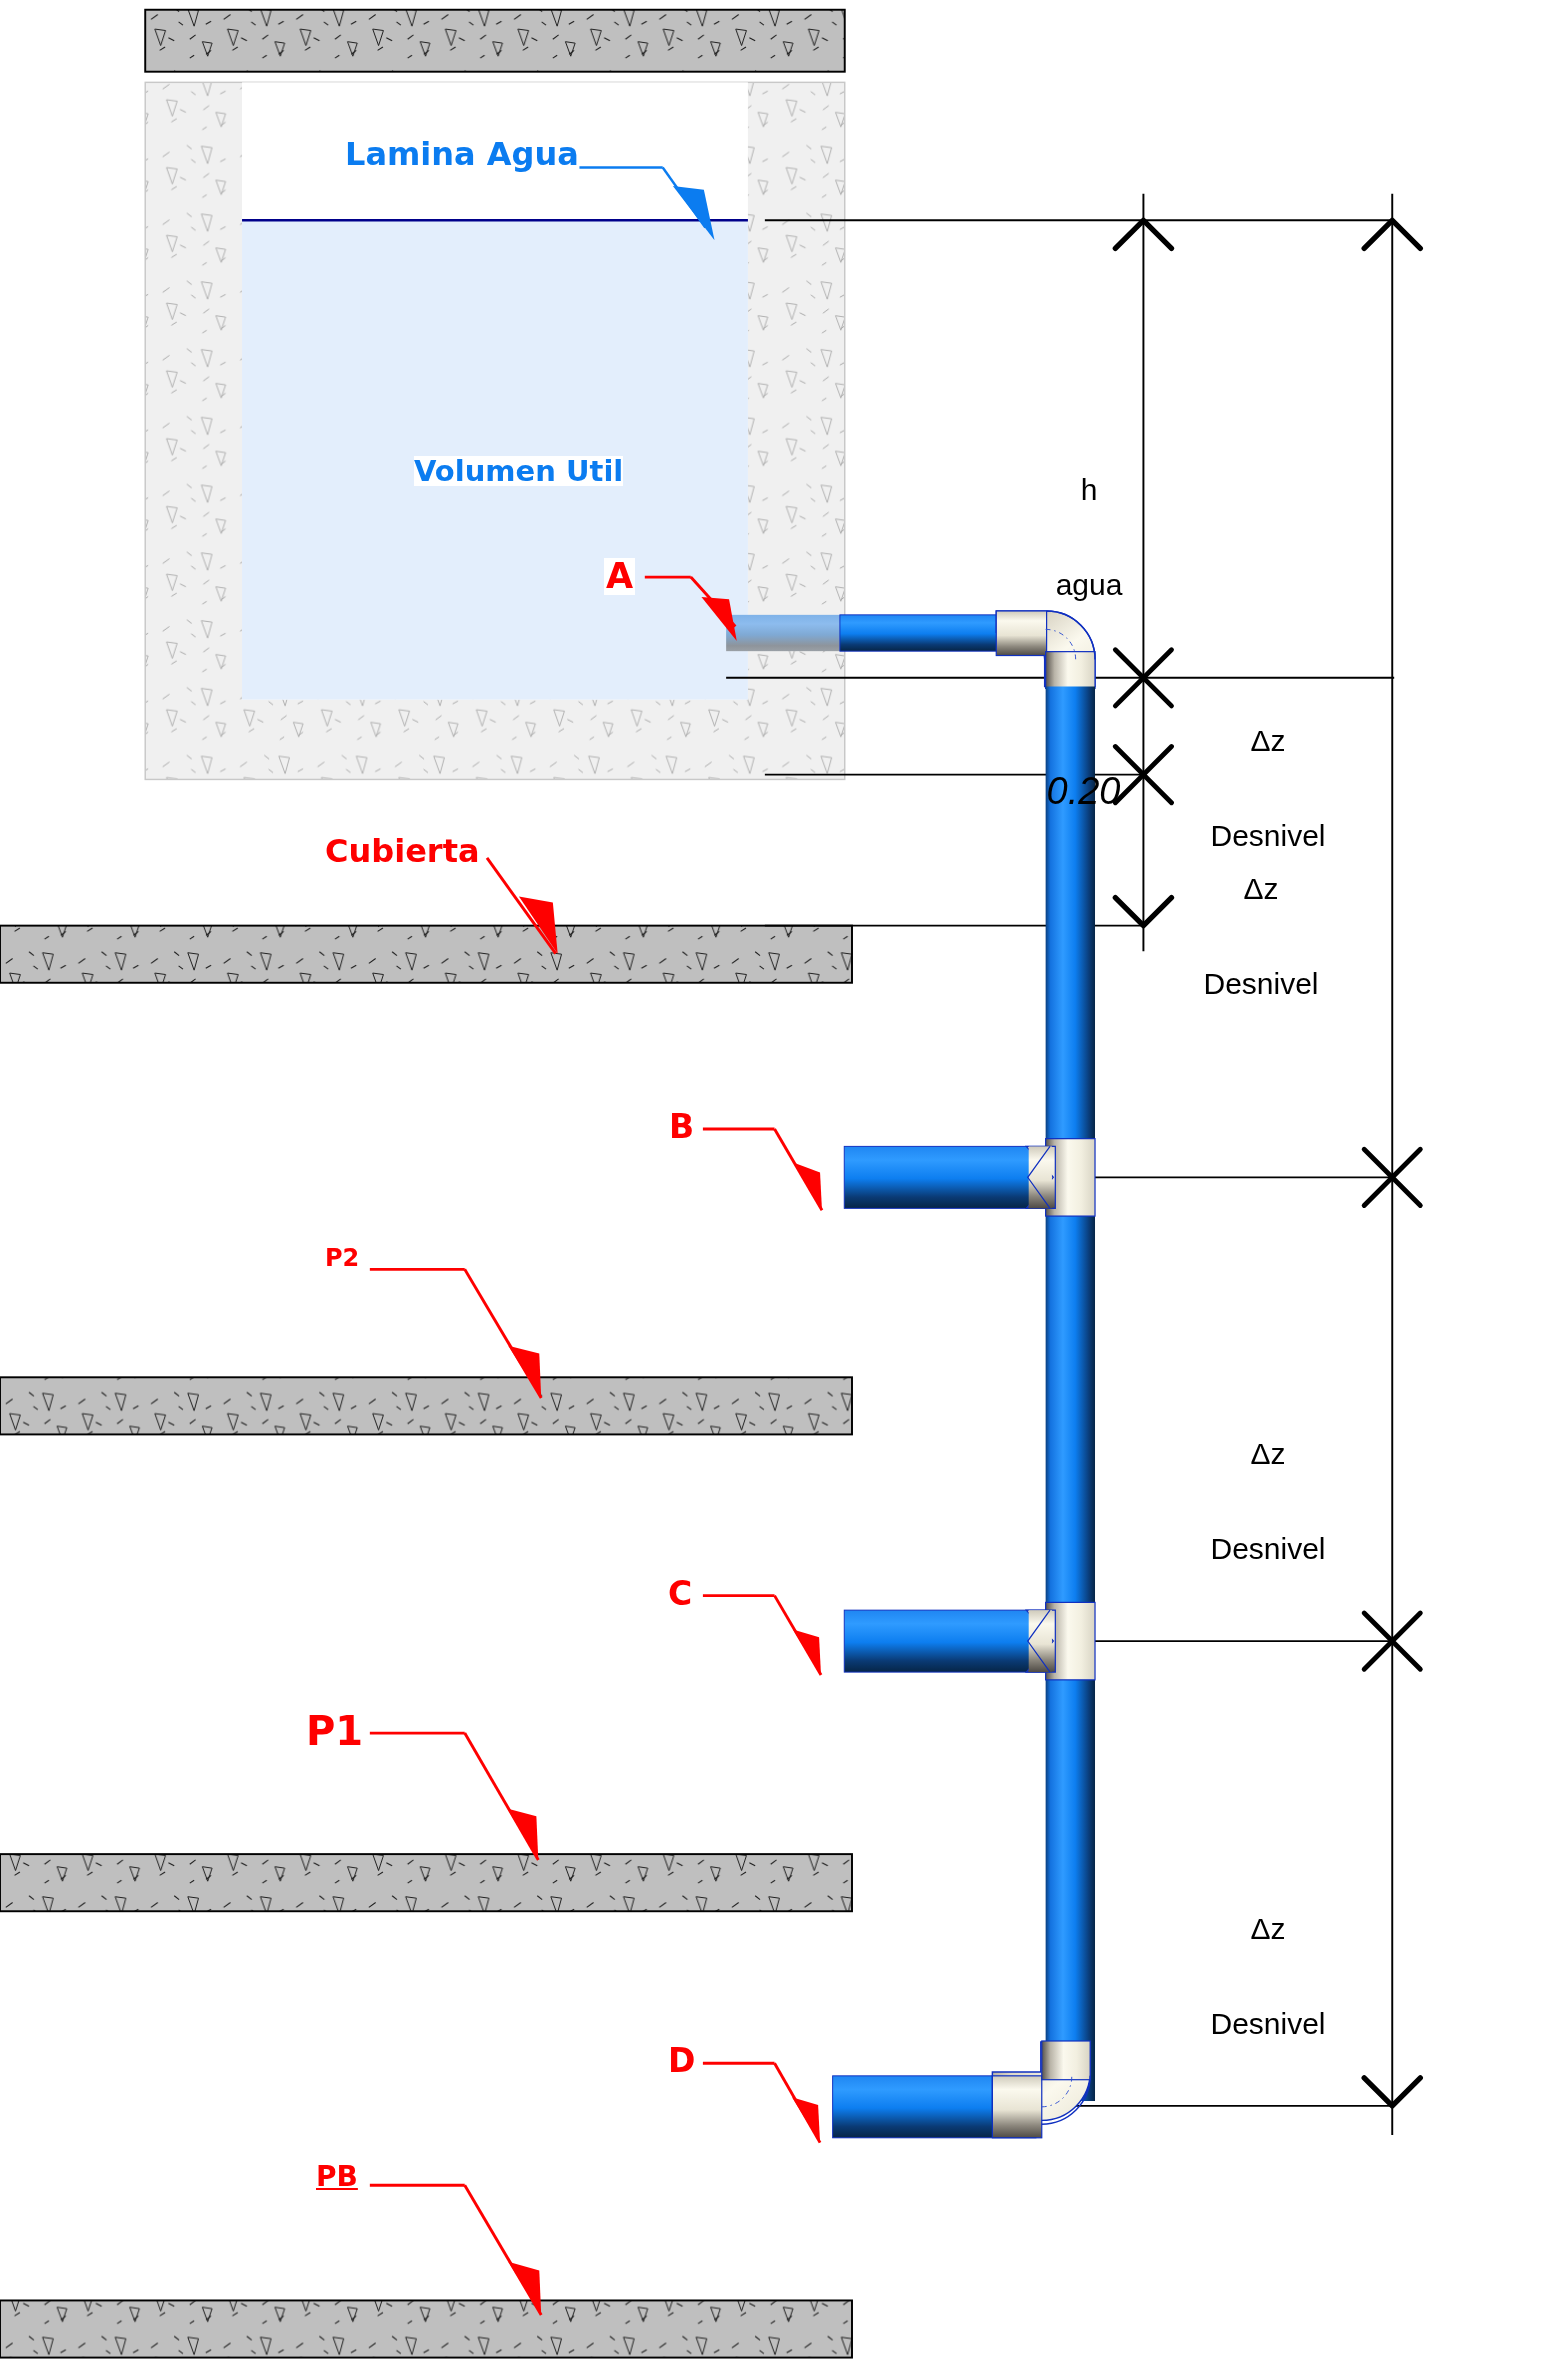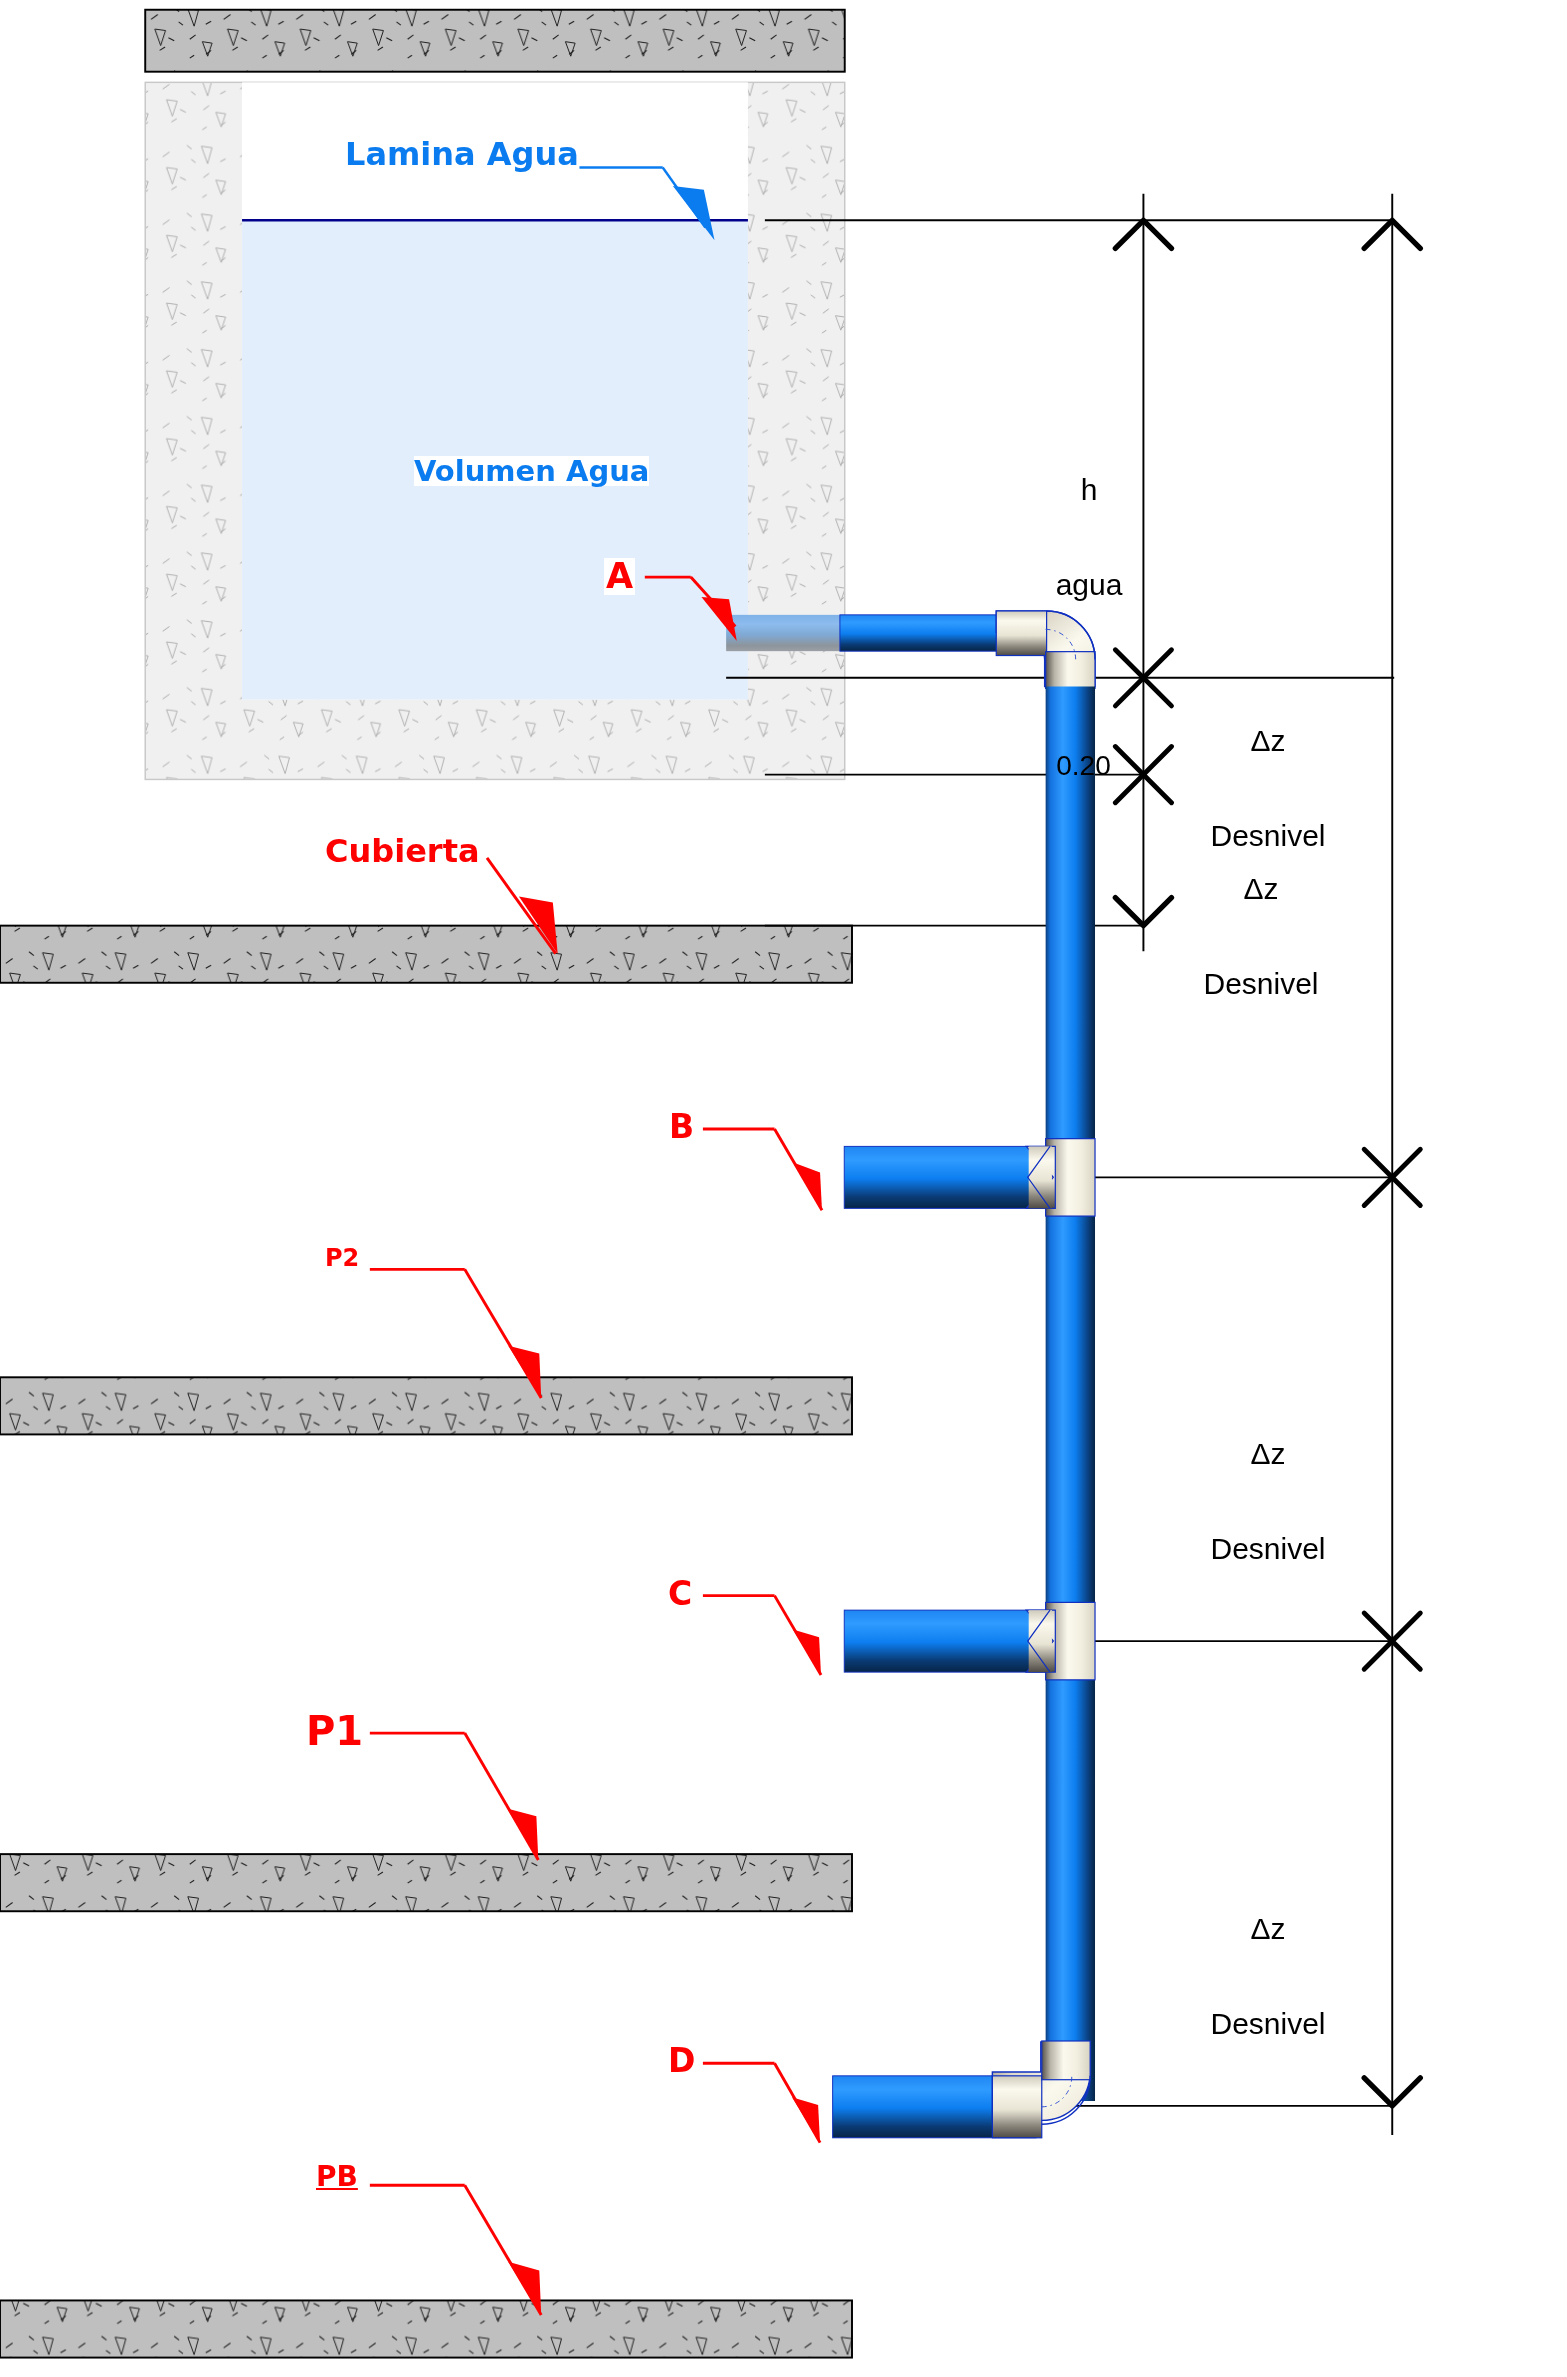--- a/index.html
+++ b/index.html
@@ -285,21 +285,21 @@
 
   <g>
     <path d="M764 4514 h196" fill="none" stroke="#fe0000" stroke-width="6"></path>
     <path d="M960 4514 l158 268" fill="none" stroke="#fe0000" stroke-width="6"></path>
     <path d="M1050 4672 l68 110 l-4 -92 z" fill="#fe0000"></path>
   </g>
 </svg>
 
 <div class="lbl blue-lbl" style="left:345px;top:138px;font-size:32px;">Lamina Agua</div>
 
-<div class="lbl blue-lbl" style="left:414px;top:456px;font-size:29px;">Volumen Agua</div>
+<div class="lbl blue-lbl" style="left:414px;top:456px;font-size:29px;">Volumen Util</div>
 
 <div class="lbl red-lbl" style="left:604px;top:558px;font-size:35px;background:#ffffff;padding:0 1.9px;">A</div>
 
 <div class="lbl red-lbl" style="left:325px;top:835px;font-size:32px;text-align:right;">Cubierta</div>
 
 <div class="lbl red-lbl" style="left:669px;top:1110px;font-size:33px;">B</div>
 
 <div class="lbl red-lbl" style="left:325px;top:1246px;font-size:24px;">P2</div>
 
 <div class="lbl red-lbl" style="left:668px;top:1577px;font-size:33px;">C</div>
@@ -308,21 +308,21 @@
 
 <div class="lbl red-lbl" style="left:668px;top:2044px;font-size:33px;">D</div>
 
 <div class="lbl red-lbl" style="left:316px;top:2162px;font-size:28px;text-decoration:underline;">PB</div>
 
 <div class="lbl dim-lbl" style="left:1031px;top:411px;width:116px;font-size:30px;">
   <div>h</div>
   <div>agua</div>
 </div>
 
-<div class="lbl dim-lbl" style="left:1030px;top:692px;width:107px;font-size:28px;">
+<div class="lbl dim-lbl" style="left:1030px;top:692px;width:107px;font-size:38px;font-style:italic;">
   <div>0.20</div>
 </div>
 
 <div class="lbl dim-lbl" style="left:1181px;top:662px;width:174px;font-size:30px;">
   <div>Δz</div>
   <div>Desnivel</div>
 </div>
 
 <div class="lbl dim-lbl" style="left:1157px;top:810px;width:208px;font-size:30px;">
   <div>Δz</div>

